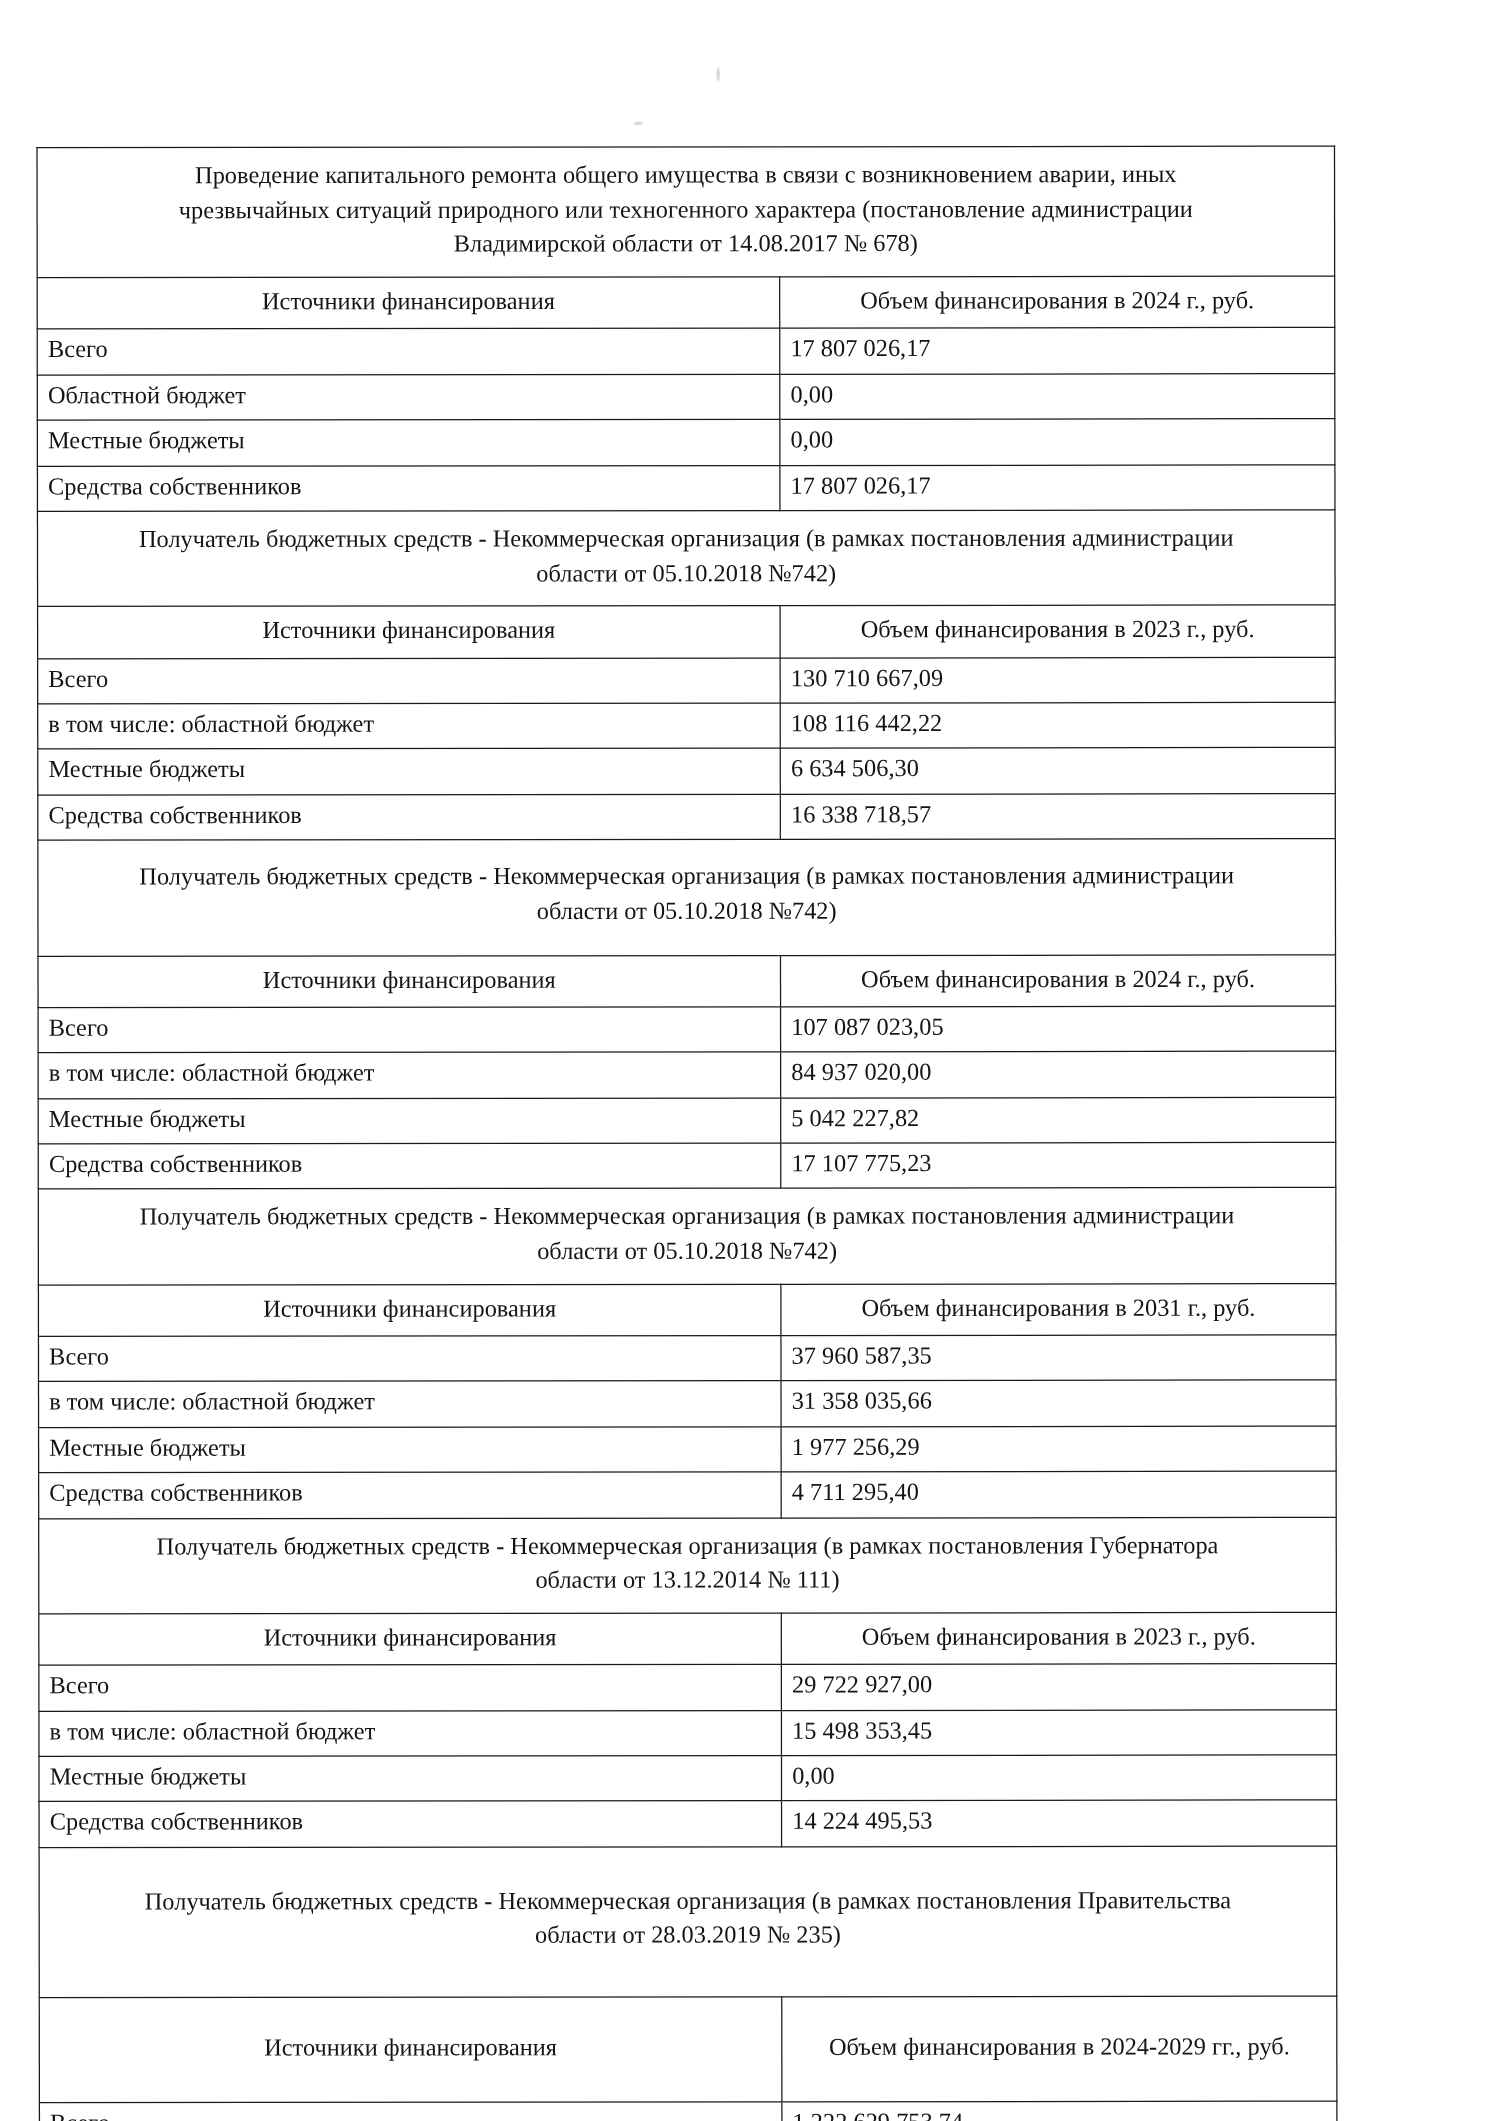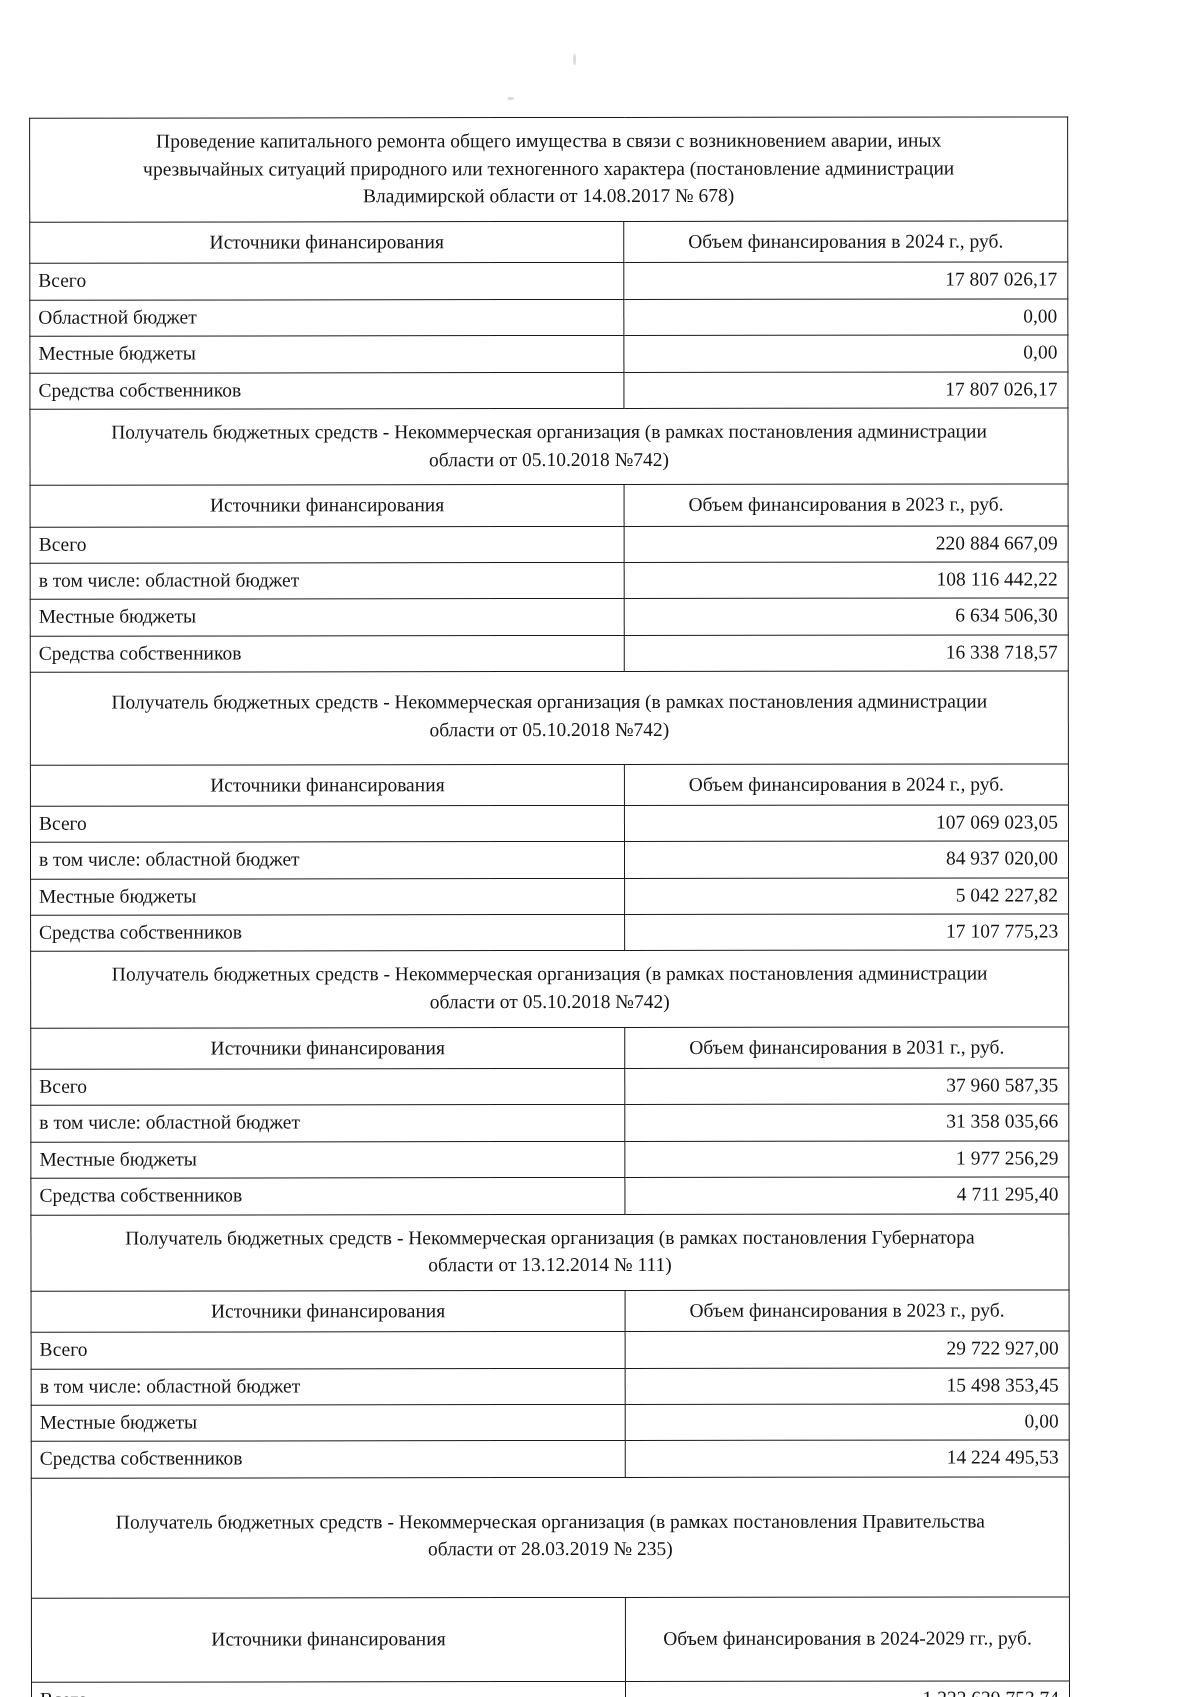--- a/index.html
+++ b/index.html
@@ -75,21 +75,21 @@
   .col-head.pad-lg td { padding: 28px 6px 29px 6px; }
 
   
   .data-row td {
     font-size: 19.5px;
     line-height: 1.25;
     padding: 5px 8px 6px 8px;
     height: 22px;
   }
   .cell-label { text-align: left; }
-  .cell-value { text-align: right; padding-right: 10px !important; }
+  .cell-value { text-align: left; padding-right: 10px !important; }
 
   
   .page { transform: rotate(-0.07deg); transform-origin: 600px 848px; }
 </style>
 </head>
 <body>
 
 <div class="page">
 
   <div class="scan-grain">
@@ -156,21 +156,21 @@
           <br>
           <span>области от 05.10.2018 №742)</span>
         </td>
       </tr>
       <tr class="col-head">
         <td>Источники финансирования</td>
         <td>Объем финансирования в 2023 г., руб.</td>
       </tr>
       <tr class="data-row">
         <td class="cell-label">Всего</td>
-        <td class="cell-value">220 884 667,09</td>
+        <td class="cell-value">130 710 667,09</td>
       </tr>
       <tr class="data-row">
         <td class="cell-label">в том числе: областной бюджет</td>
         <td class="cell-value">108 116 442,22</td>
       </tr>
       <tr class="data-row">
         <td class="cell-label">Местные бюджеты</td>
         <td class="cell-value">6 634 506,30</td>
       </tr>
       <tr class="data-row">
@@ -184,21 +184,21 @@
           <br>
           <span>области от 05.10.2018 №742)</span>
         </td>
       </tr>
       <tr class="col-head">
         <td>Источники финансирования</td>
         <td>Объем финансирования в 2024 г., руб.</td>
       </tr>
       <tr class="data-row">
         <td class="cell-label">Всего</td>
-        <td class="cell-value">107 069 023,05</td>
+        <td class="cell-value">107 087 023,05</td>
       </tr>
       <tr class="data-row">
         <td class="cell-label">в том числе: областной бюджет</td>
         <td class="cell-value">84 937 020,00</td>
       </tr>
       <tr class="data-row">
         <td class="cell-label">Местные бюджеты</td>
         <td class="cell-value">5 042 227,82</td>
       </tr>
       <tr class="data-row">

